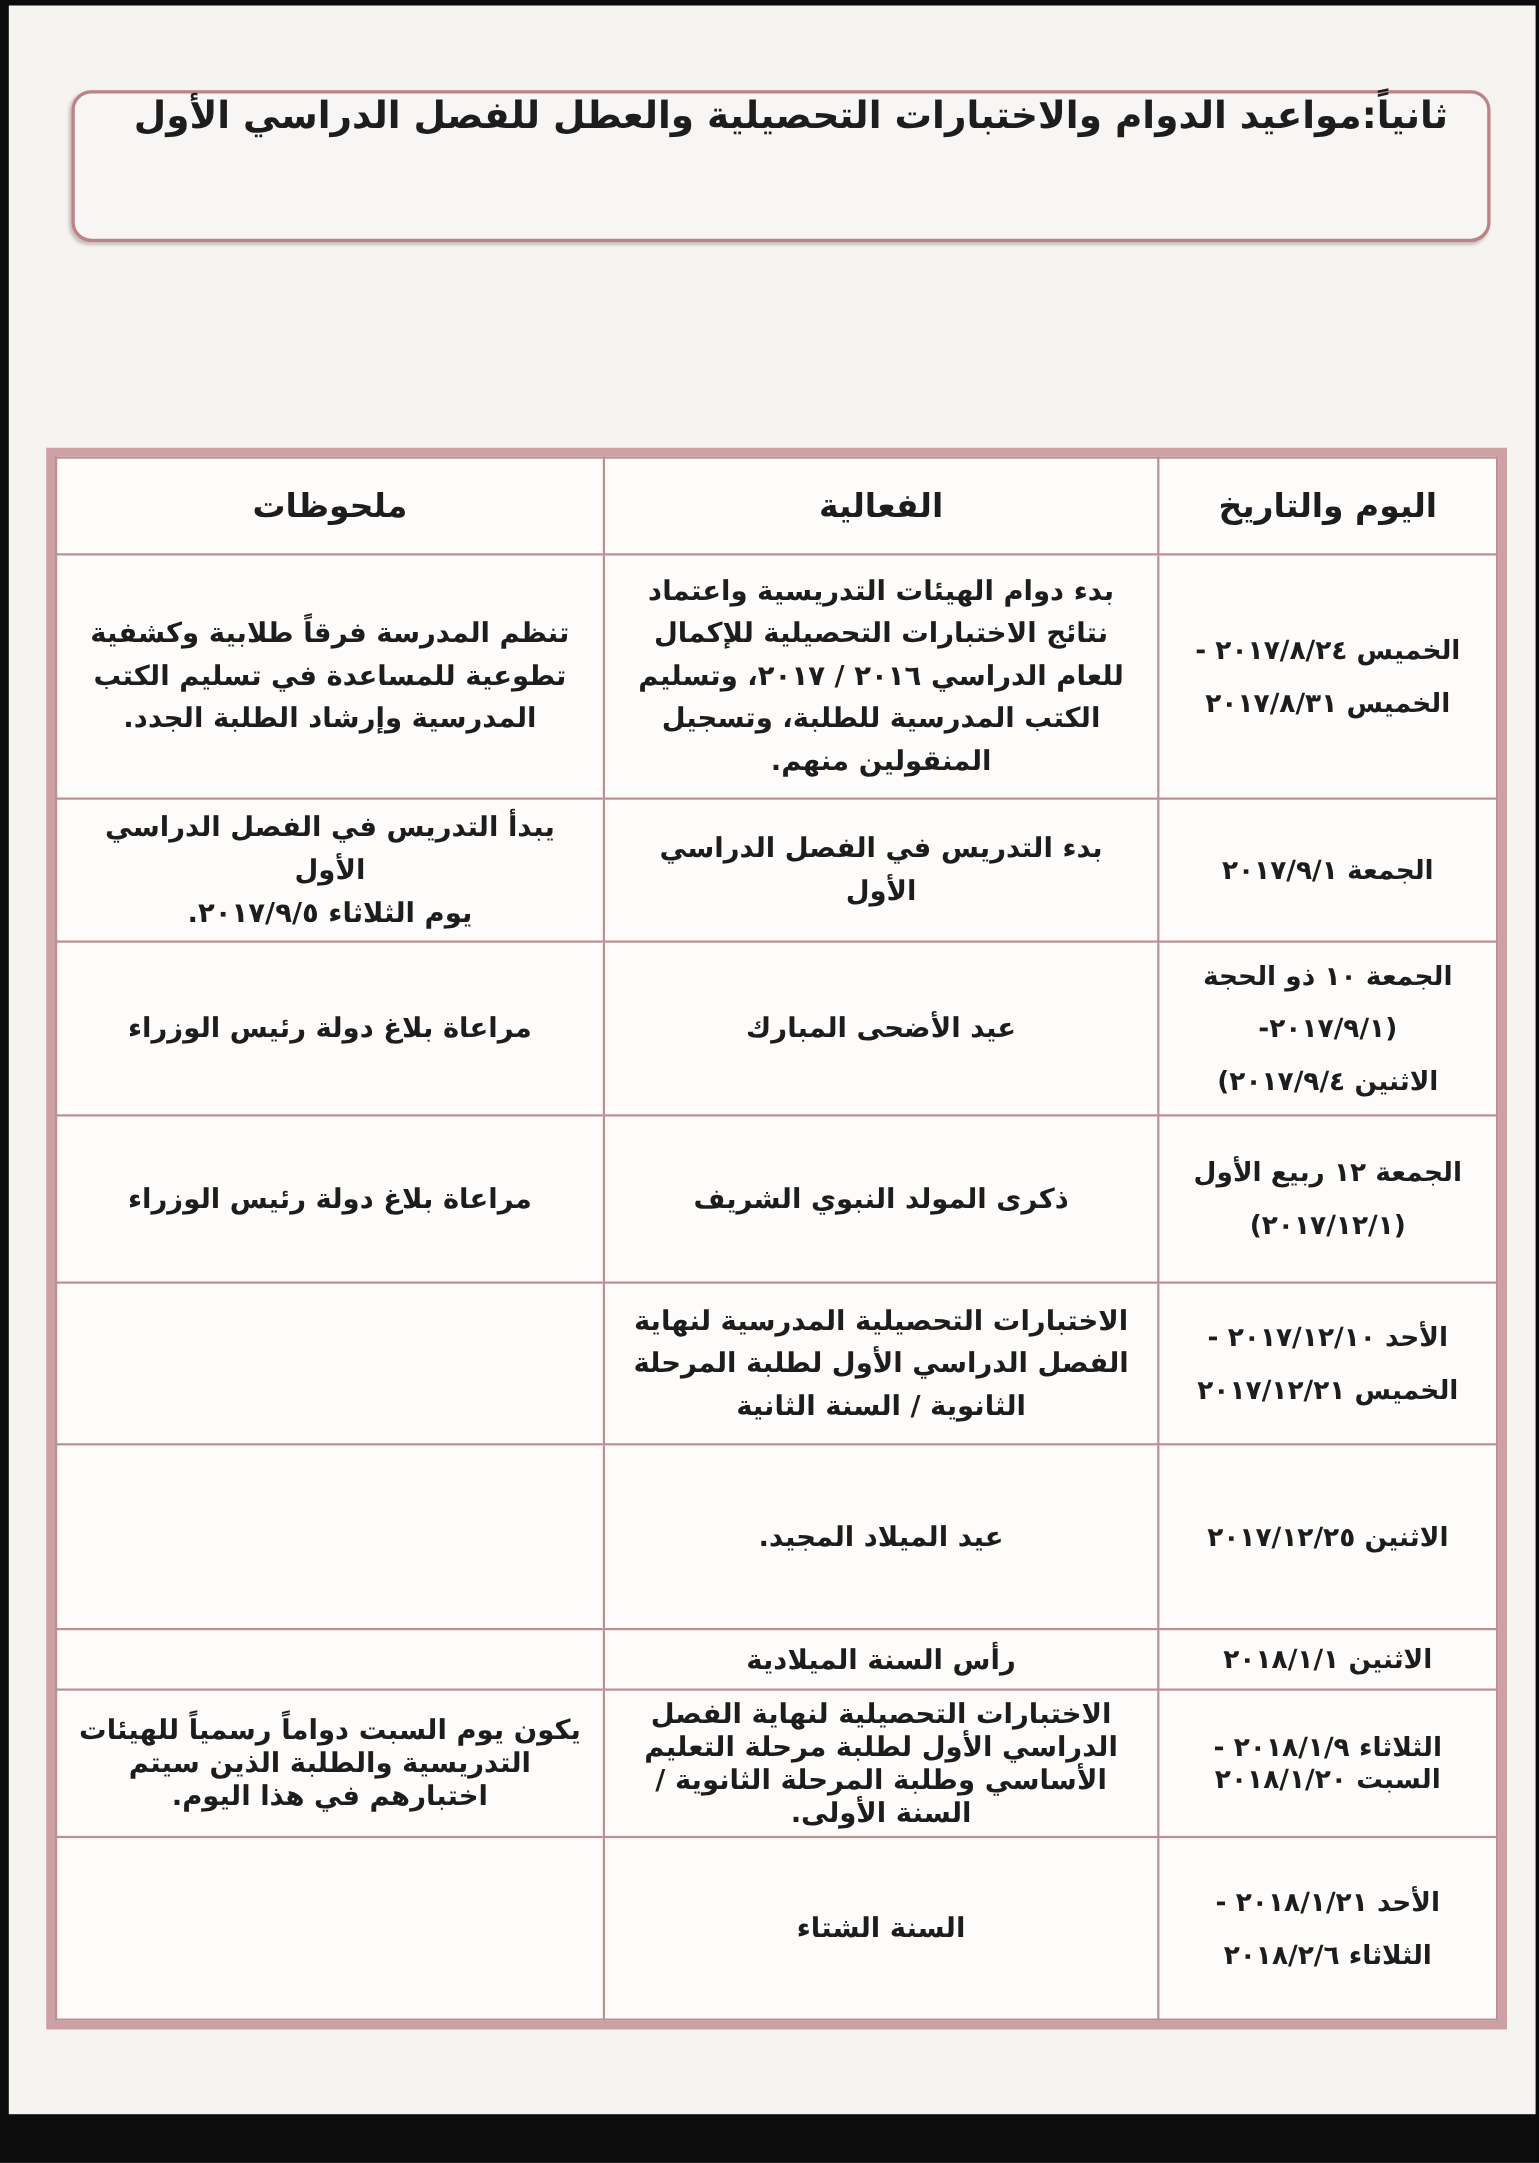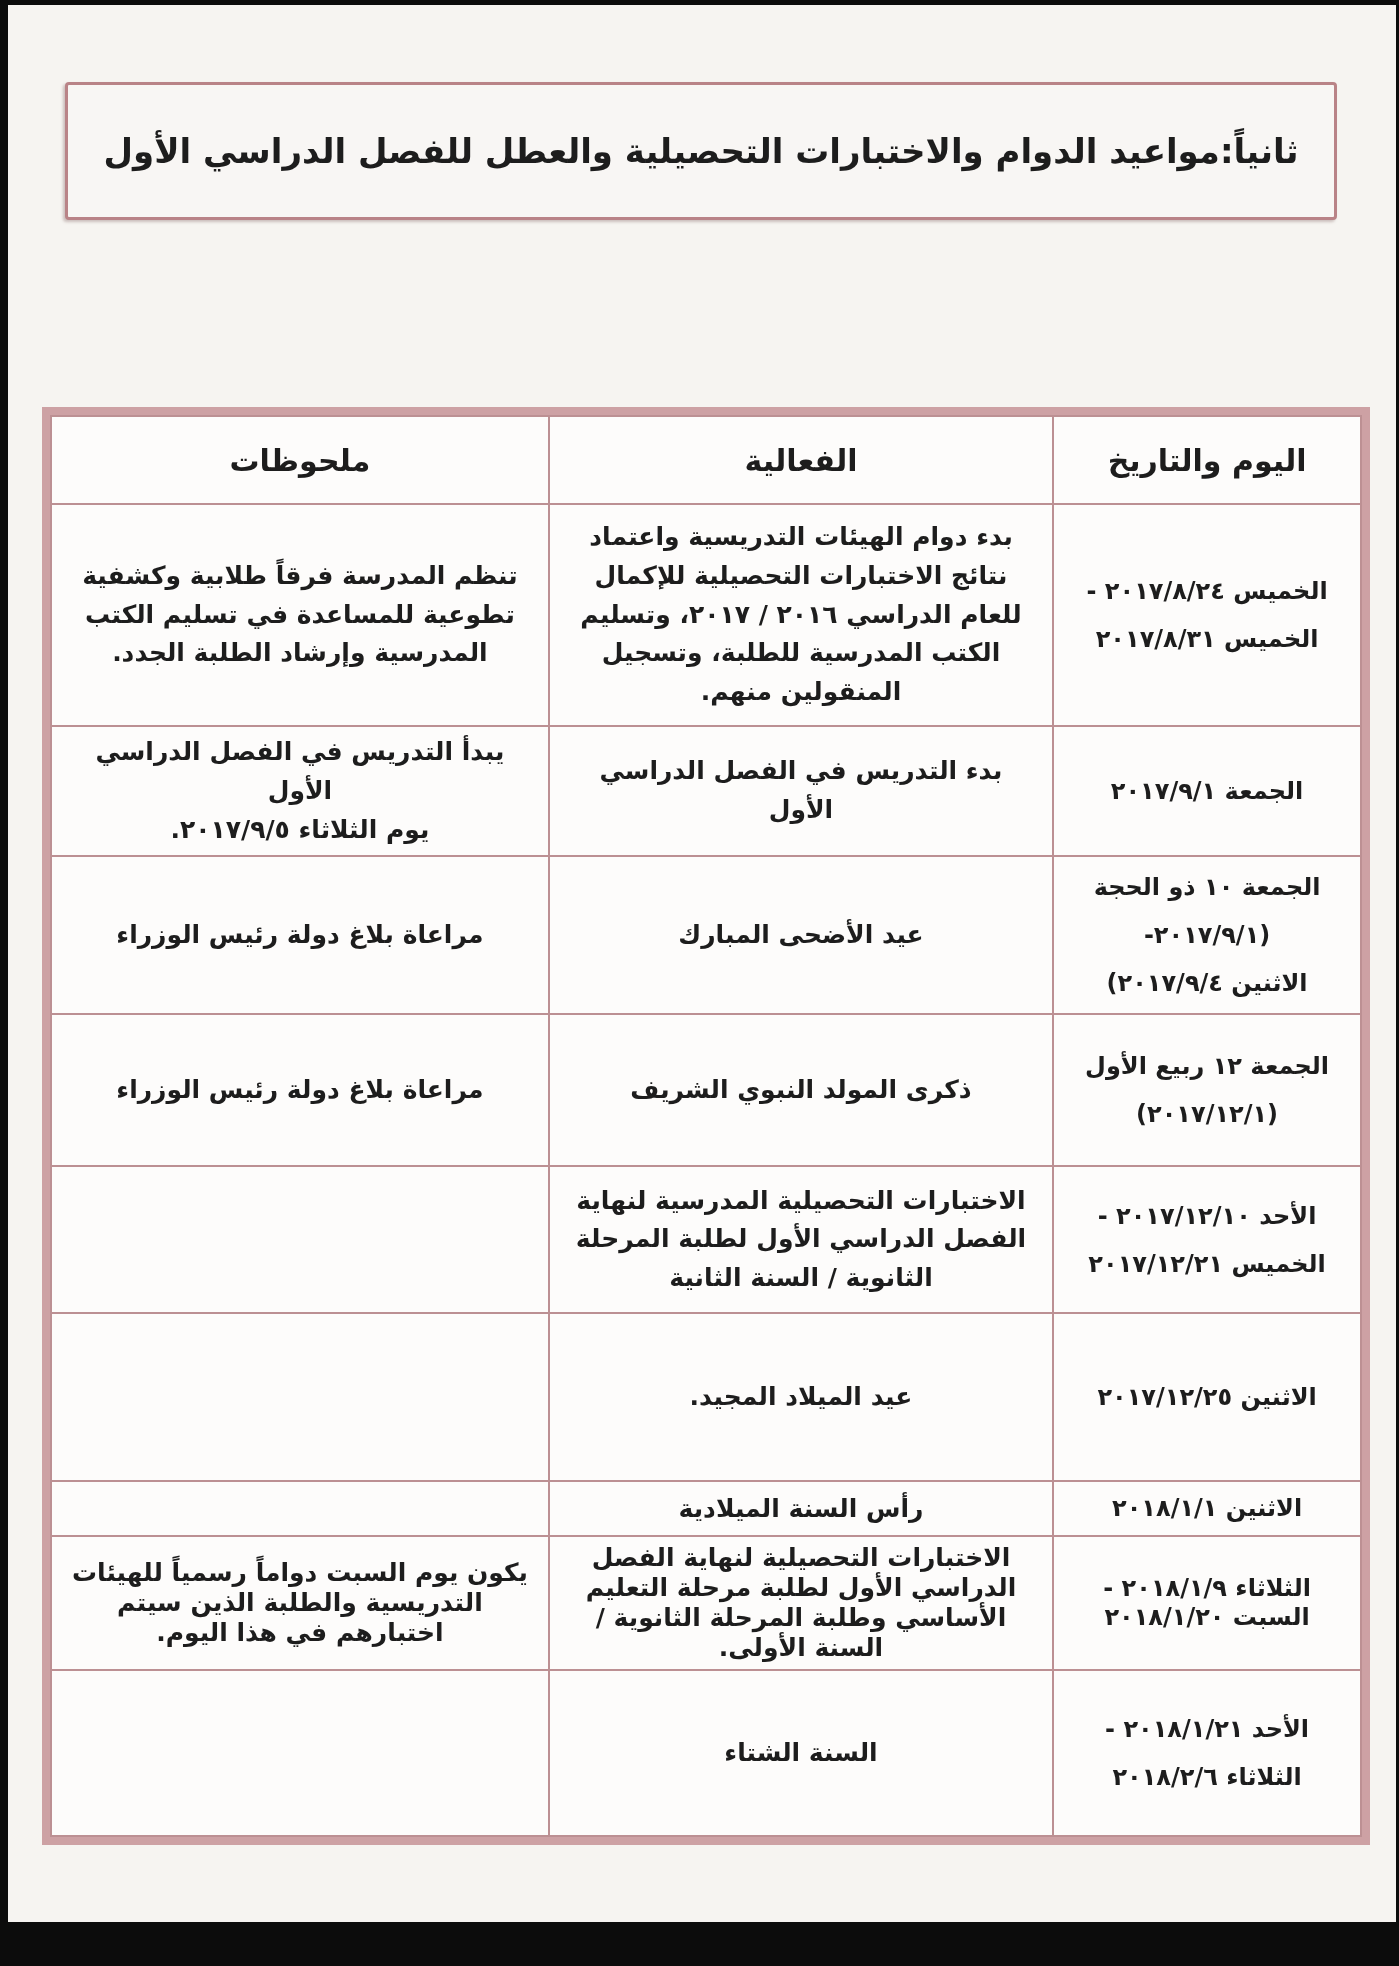--- a/index.html
+++ b/index.html
@@ -24,26 +24,26 @@
     height: 1917px;
     background: #f6f4f1;
   }
   .title-box {
     position: absolute;
     left: 57px;
     top: 77px;
     width: 1266px;
     height: 132px;
     border: 3px solid #b98387;
-    border-radius: 4px;
+    border-radius: 18px;
     background: #f8f6f4;
     box-shadow: -2px 2px 3px rgba(120,90,90,0.35);
     display: flex;
-    align-items: center;
     justify-content: center;
+    padding-left: 18px;
   }
   .title-box .title-text {
     font-size: 34px;
     font-weight: bold;
     color: #1d1d1d;
     text-align: center;
     padding: 0 30px;
   }
   .table-wrap {
     position: absolute;

